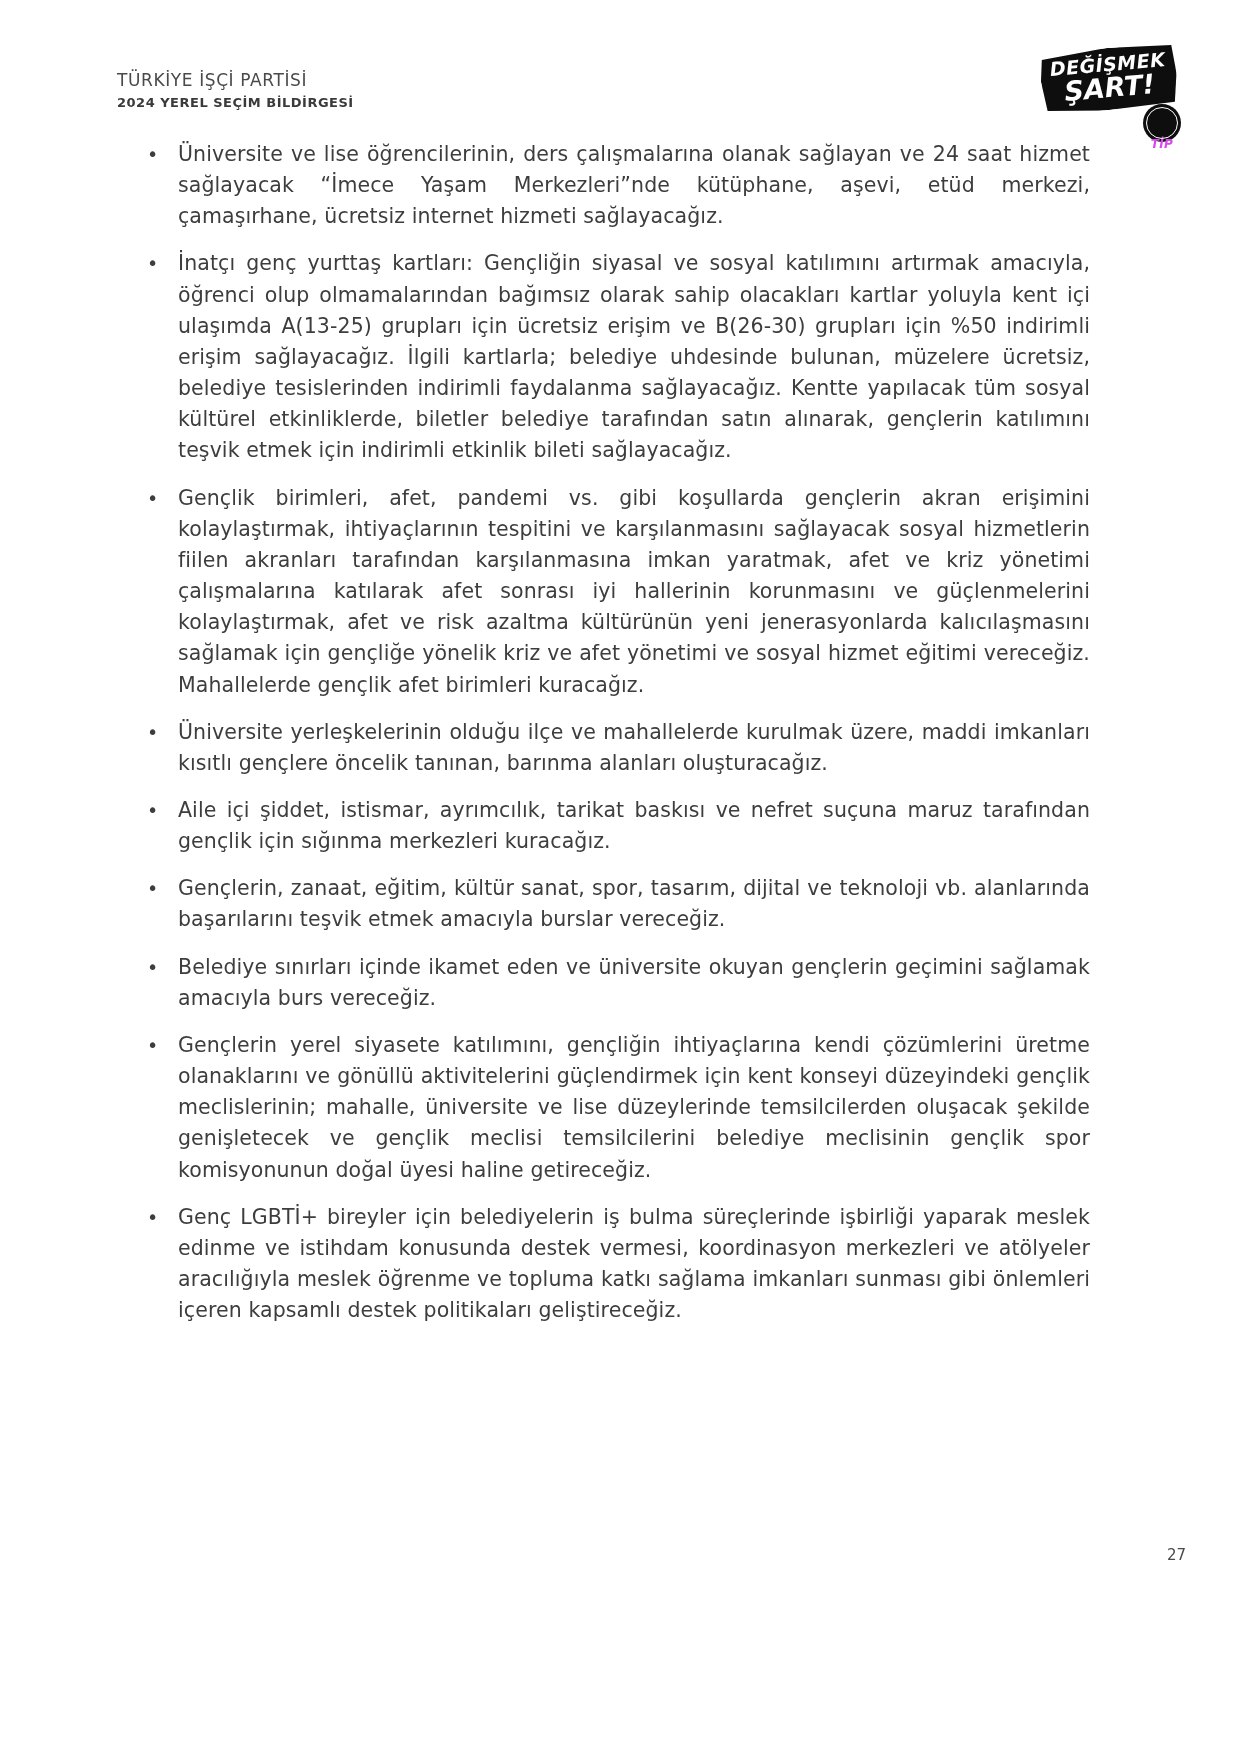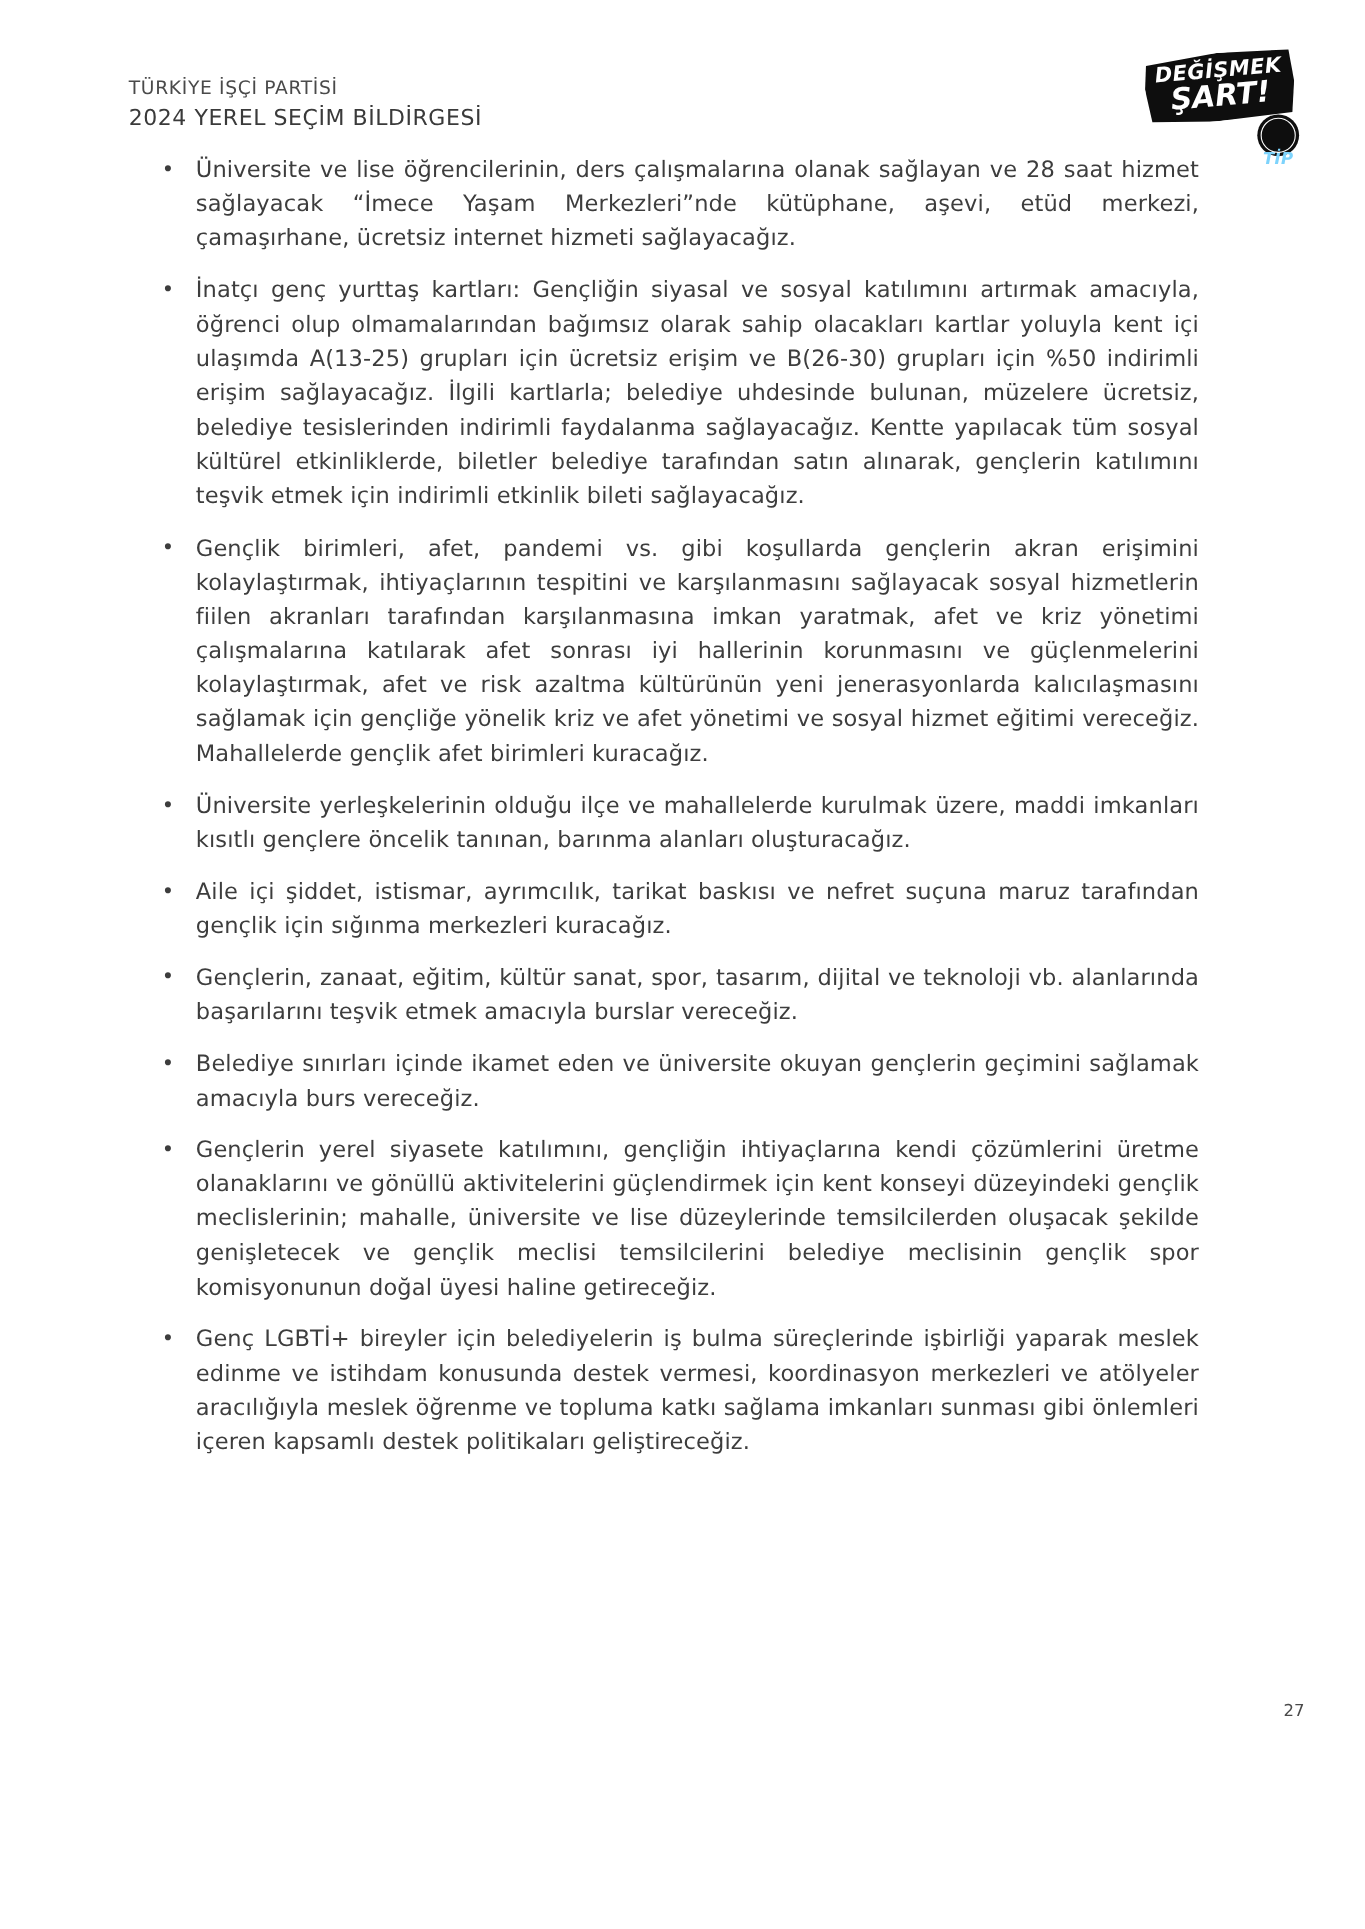--- a/index.html
+++ b/index.html
@@ -22,22 +22,22 @@
     top: 70px;
   }
   .hdr-line1 {
     font-size: 17px;
     font-weight: 400;
     color: #4a4a4a;
     letter-spacing: 0.6px;
     margin-bottom: 5px;
   }
   .hdr-line2 {
-    font-size: 20px;
-    font-weight: 400;
+    font-size: 13px;
+    font-weight: 700;
     color: #3a3a3a;
     letter-spacing: 0.5px;
   }
 
   
   .logo {
     position: absolute;
     top: 46px;
     right: 62px;
     width: 132px;
@@ -81,24 +81,24 @@
     justify-content: center;
   }
   .logo-badge::after {
     content: "";
     position: absolute;
     inset: 3px;
     border: 1.5px solid #ffffff;
     border-radius: 50%;
   }
   .logo-badge span {
-    color: #7dd3fc;
+    color: #d946ef;
     font-weight: 700;
     font-style: italic;
-    font-size: 15px;
+    font-size: 12px;
     letter-spacing: 0.3px;
     margin-top: 41px;
   }
 
   
   .content {
     position: absolute;
     left: 178px;
     top: 139px;
     width: 912px;
@@ -152,21 +152,21 @@
     </div>
     <div class="logo-badge">
       <span>TİP</span>
     </div>
   </div>
 
   <main class="content">
 
     <div class="bullet-item">
       <span class="bullet">•</span>
-      <p>Üniversite ve lise öğrencilerinin, ders çalışmalarına olanak sağlayan ve 28 saat hizmet sağlayacak “İmece Yaşam Merkezleri”nde kütüphane, aşevi, etüd merkezi, çamaşırhane, ücretsiz internet hizmeti sağlayacağız.</p>
+      <p>Üniversite ve lise öğrencilerinin, ders çalışmalarına olanak sağlayan ve 24 saat hizmet sağlayacak “İmece Yaşam Merkezleri”nde kütüphane, aşevi, etüd merkezi, çamaşırhane, ücretsiz internet hizmeti sağlayacağız.</p>
     </div>
 
     <div class="bullet-item">
       <span class="bullet">•</span>
       <p>İnatçı genç yurttaş kartları: Gençliğin siyasal ve sosyal katılımını artırmak amacıyla, öğrenci olup olmamalarından bağımsız olarak sahip olacakları kartlar yoluyla kent içi ulaşımda A(13-25) grupları için ücretsiz erişim ve B(26-30) grupları için %50 indirimli erişim sağlayacağız. İlgili kartlarla; belediye uhdesinde bulunan, müzelere ücretsiz, belediye tesislerinden indirimli faydalanma sağlayacağız. Kentte yapılacak tüm sosyal kültürel etkinliklerde, biletler belediye tarafından satın alınarak, gençlerin katılımını teşvik etmek için indirimli etkinlik bileti sağlayacağız.</p>
     </div>
 
     <div class="bullet-item">
       <span class="bullet">•</span>
       <p>Gençlik birimleri, afet, pandemi vs. gibi koşullarda gençlerin akran erişimini kolaylaştırmak, ihtiyaçlarının tespitini ve karşılanmasını sağlayacak sosyal hizmetlerin fiilen akranları tarafından karşılanmasına imkan yaratmak, afet ve kriz yönetimi çalışmalarına katılarak afet sonrası iyi hallerinin korunmasını ve güçlenmelerini kolaylaştırmak, afet ve risk azaltma kültürünün yeni jenerasyonlarda kalıcılaşmasını sağlamak için gençliğe yönelik kriz ve afet yönetimi ve sosyal hizmet eğitimi vereceğiz. Mahallelerde gençlik afet birimleri kuracağız.</p>

